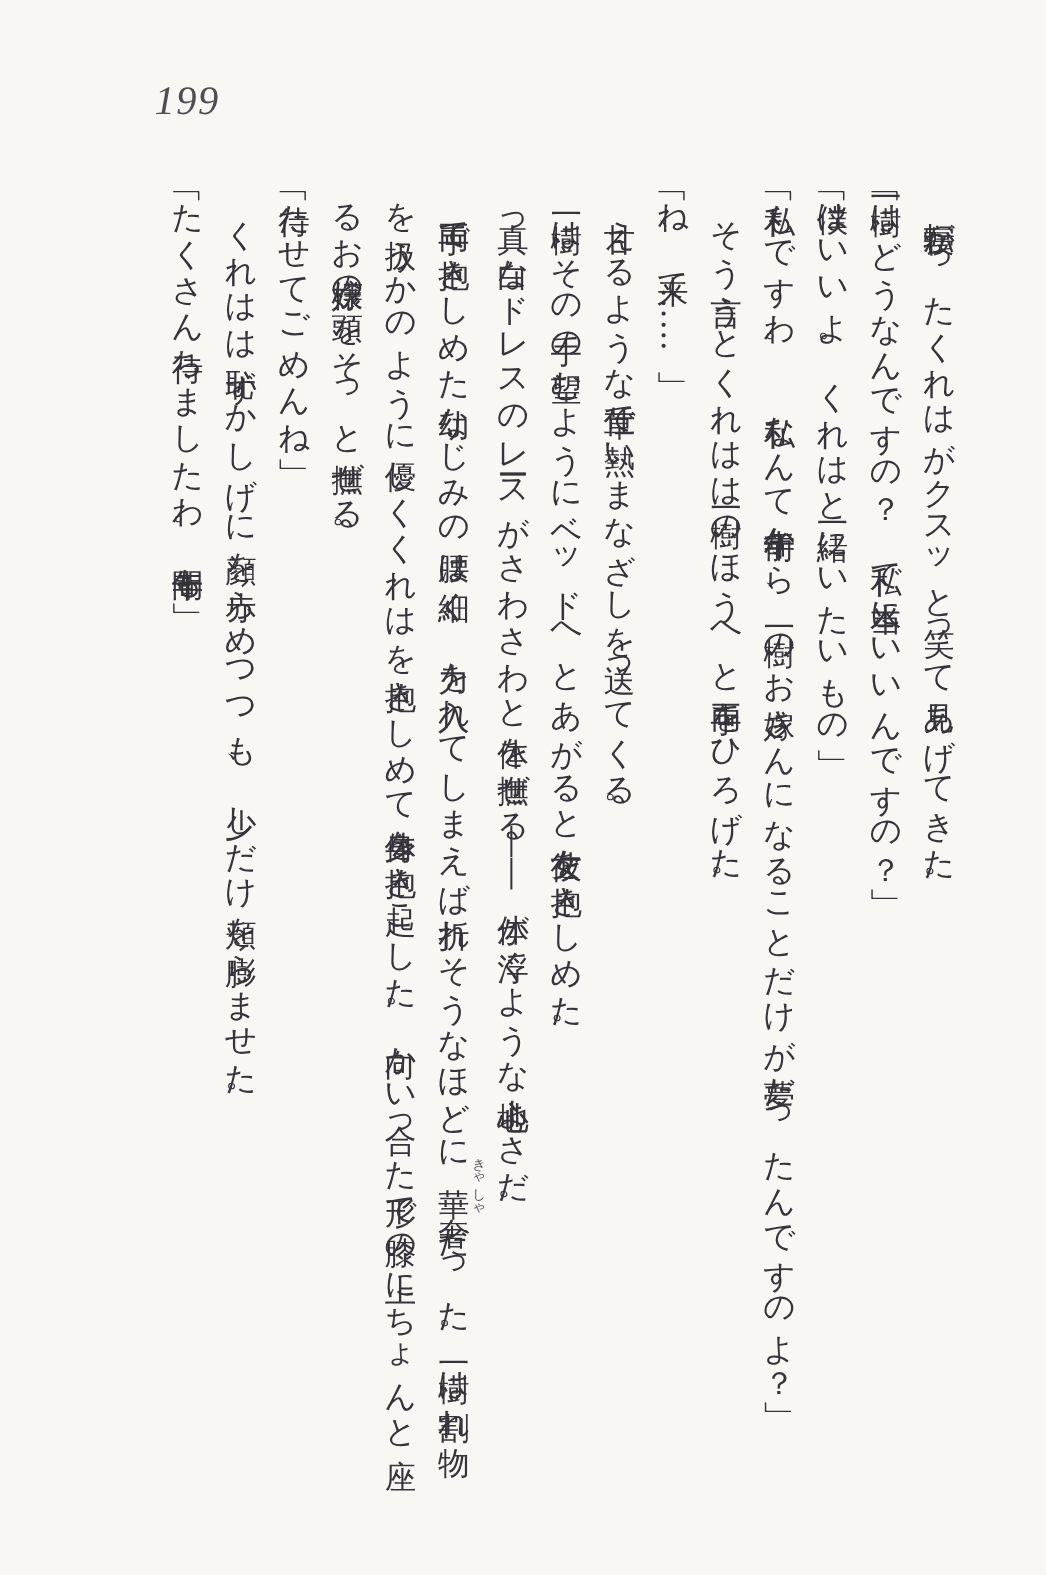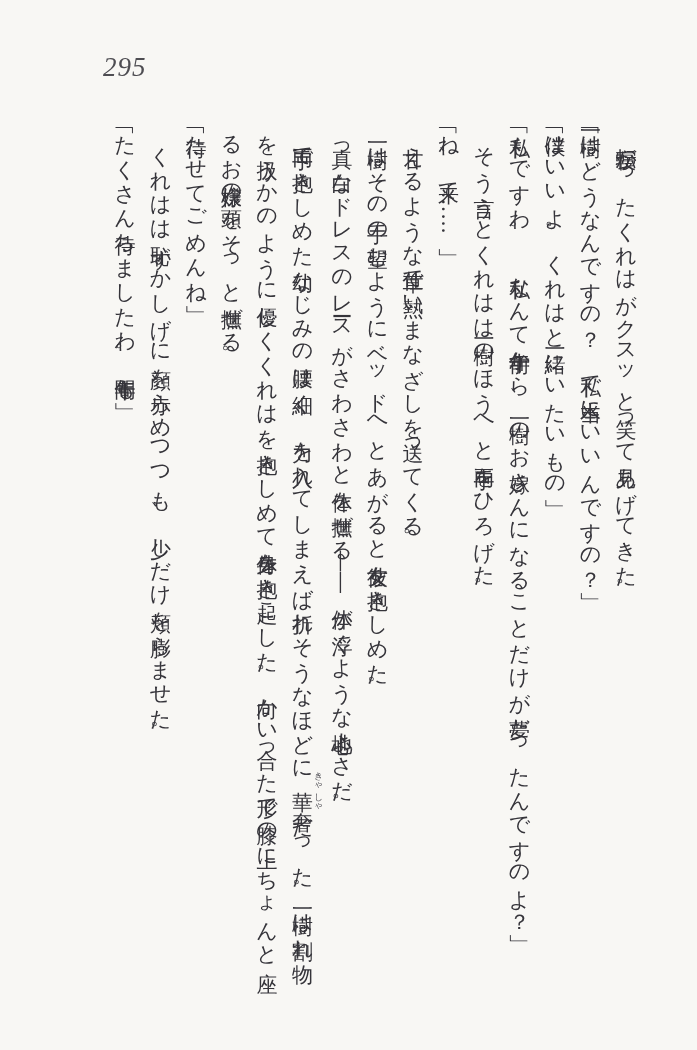--- a/index.html
+++ b/index.html
@@ -53,21 +53,21 @@
   ruby rt {
     font-size: 9px;
     letter-spacing: 0;
     color: #55545a;
   }
 </style>
 </head>
 <body>
 
 <div class="page">
-  <div class="page-number">295</div>
+  <div class="page-number">199</div>
   <div class="text-block">
       <p class="indent">寝転がったくれはがクスッと笑って見あげてきた。</p>
       <p>「一樹はどうなんですの？　私で本当にいいんですの？」</p>
       <p>「僕はいいよ。くれはと一緒にいたいもの」</p>
       <p>「私もですわ。　私なんて十年前から、一樹のお嫁さんになることだけが夢だったんですのよ？」</p>
       <p class="indent">そう言うとくれはは一樹のほうへと両手をひろげた。</p>
       <p>「ね、来て……」</p>
       <p class="indent">甘えるような仕草で熱いまなざしを送ってくる。</p>
       <p class="indent">一樹はその手の望むようにベッドへとあがると彼女を抱きしめた。</p>
       <p class="indent">真っ白なドレスのレースがさわさわと体を撫ぜる――体が浮くような心地よさだ。</p>

